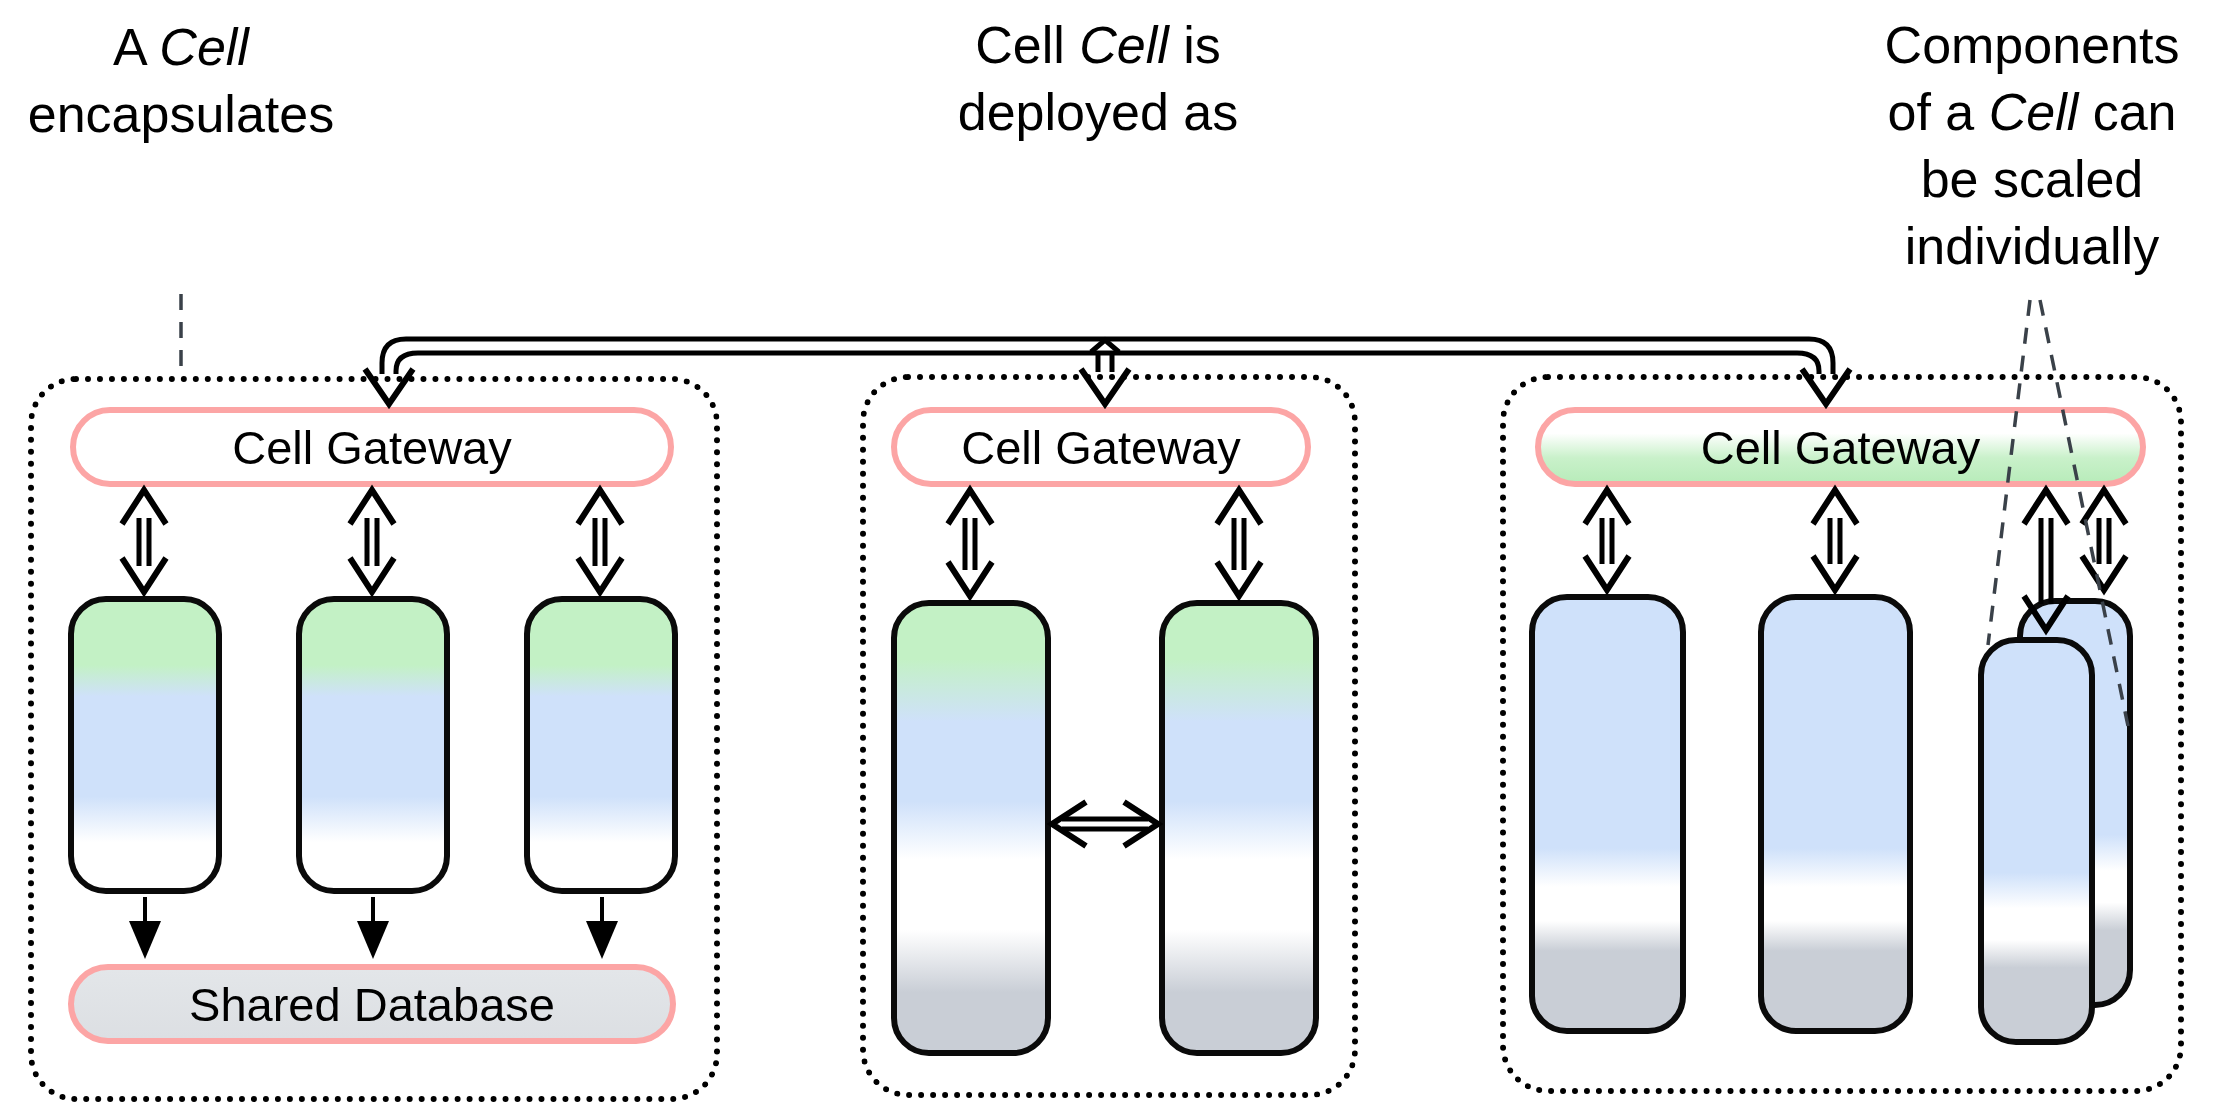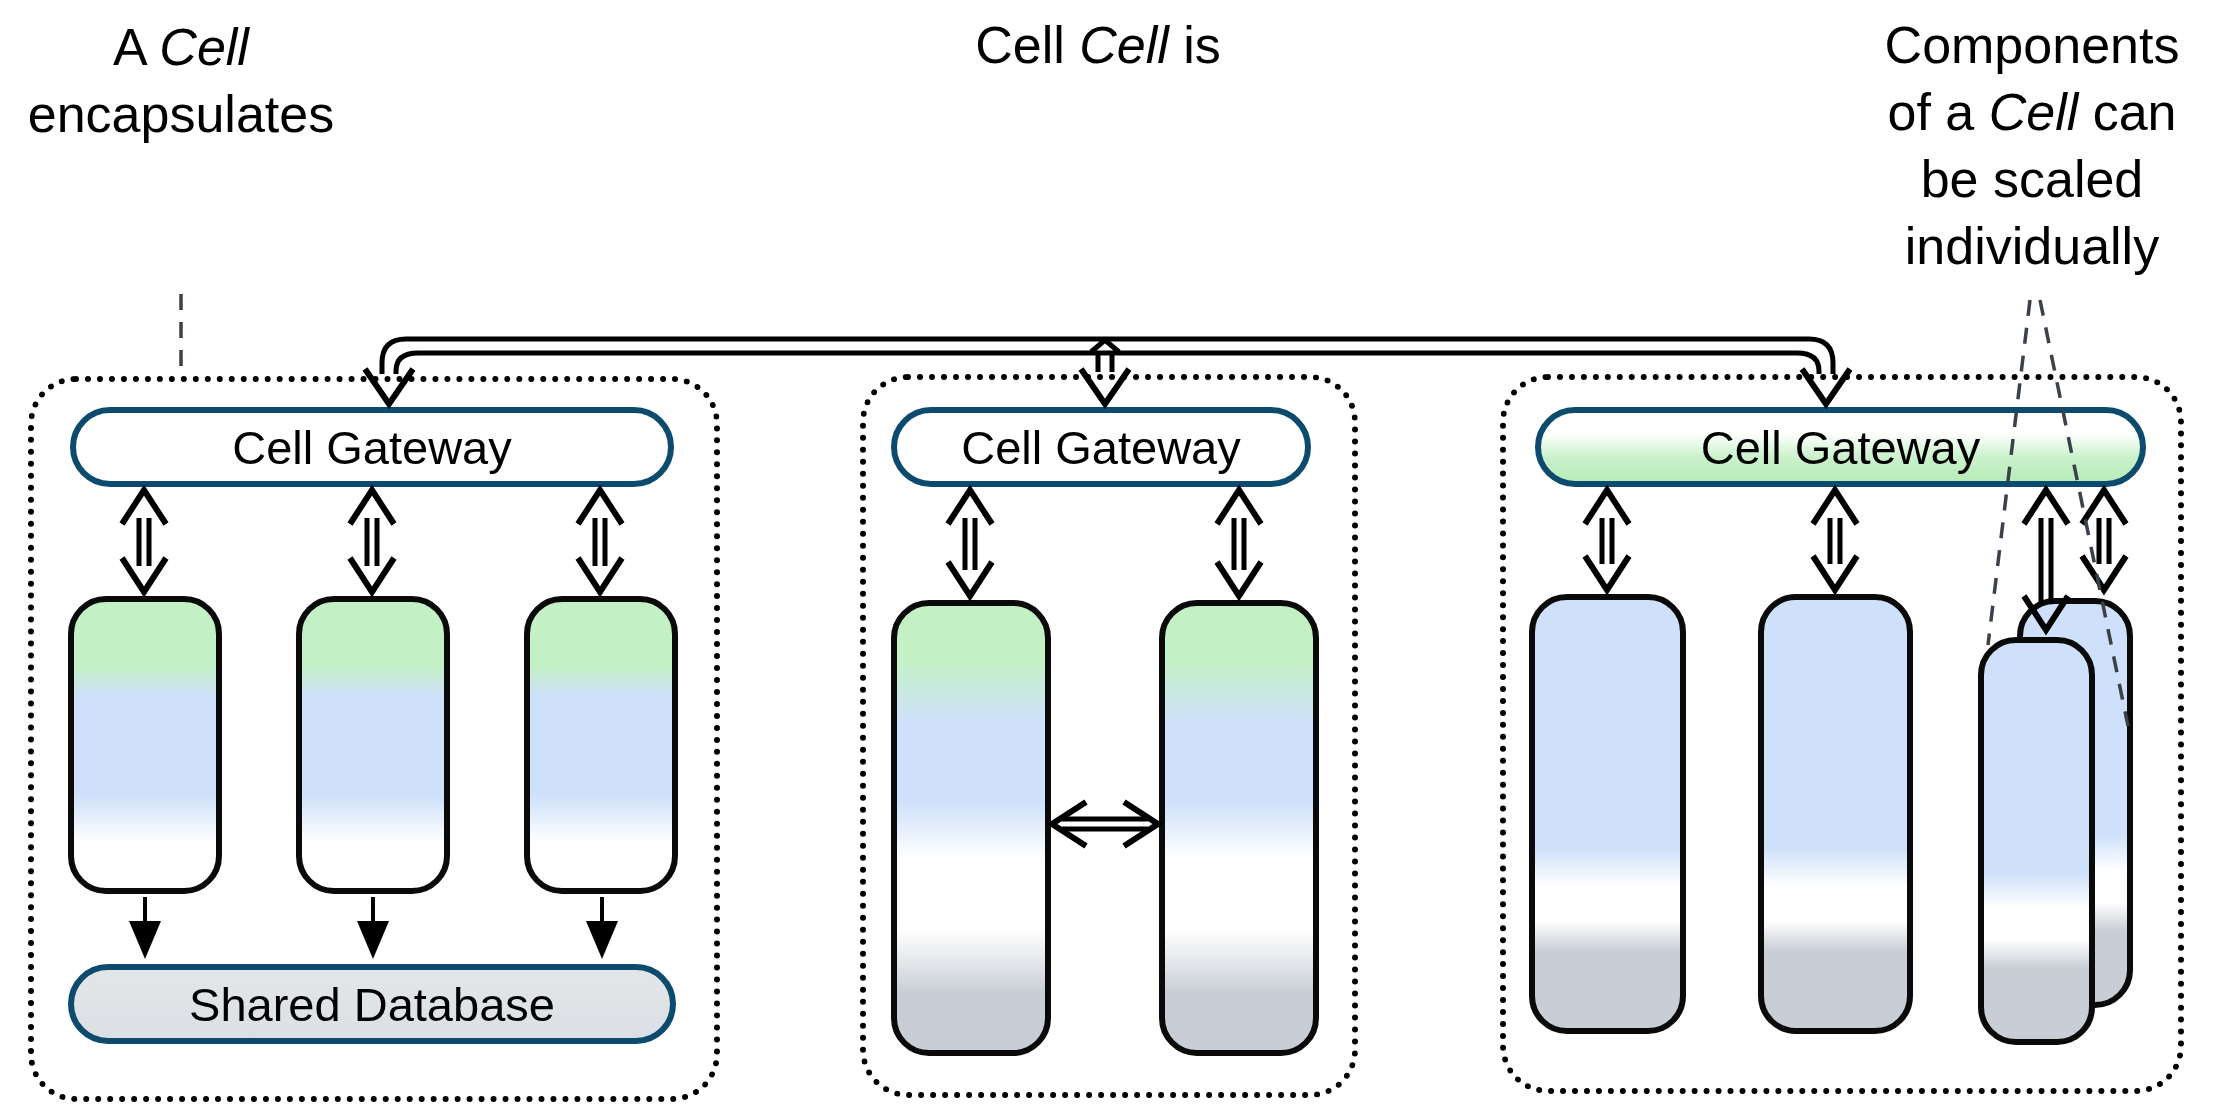--- a/index.html
+++ b/index.html
@@ -6,21 +6,21 @@
   #stage{
     position:relative;width:2214px;height:1108px;background:#ffffff;overflow:hidden;
     font-family:"Liberation Sans", sans-serif;color:#000;
   }
   .anno{position:absolute;text-align:center;font-size:52px;line-height:67px;color:#000;}
   .anno i{font-style:italic;}
   .cell-container{
     position:absolute;border:6px dotted #000;border-radius:48px;background:transparent;
   }
   .pill{
-    position:absolute;border:6px solid #0c4a6e;border-radius:46px;
+    position:absolute;border:6px solid #fca5a5;border-radius:46px;
     display:flex;align-items:center;justify-content:center;
     font-size:47px;color:#000;background:#fff;box-sizing:border-box;
   }
   .gw-right{
     background:linear-gradient(180deg,#ffffff 0%,#ffffff 30%,#c9f1ca 66%,#b9ecbb 100%);
   }
   .db-pill{background:linear-gradient(180deg,#e3e6e9 0%,#dcdfe3 100%);}
   .svc{
     position:absolute;border:6px solid #0a0a0a;border-radius:38px;box-sizing:border-box;
   }
@@ -40,20 +40,21 @@
 
 <div id="stage">
 
   <div class="anno" style="left:0px;top:14px;width:362px;">
     <div><span>A </span><i>Cell</i><span></span></div>
     <div><span>encapsulates</span><i></i><span></span></div>
   </div>
 
   <div class="anno" style="left:898px;top:12px;width:400px;">
     <div><span>Cell </span><i>Cell</i><span> is</span></div>
+    <div><span>deployed as</span><i></i><span></span></div>
   </div>
 
   <div class="anno" style="left:1832px;top:12px;width:400px;">
     <div><span>Components</span><i></i><span></span></div>
     <div><span>of a </span><i>Cell</i><span> can</span></div>
     <div><span>be scaled</span><i></i><span></span></div>
     <div><span>individually</span><i></i><span></span></div>
   </div>
 
   <div class="cell-container" style="left:28px;top:376px;width:680px;height:714px;"></div>

